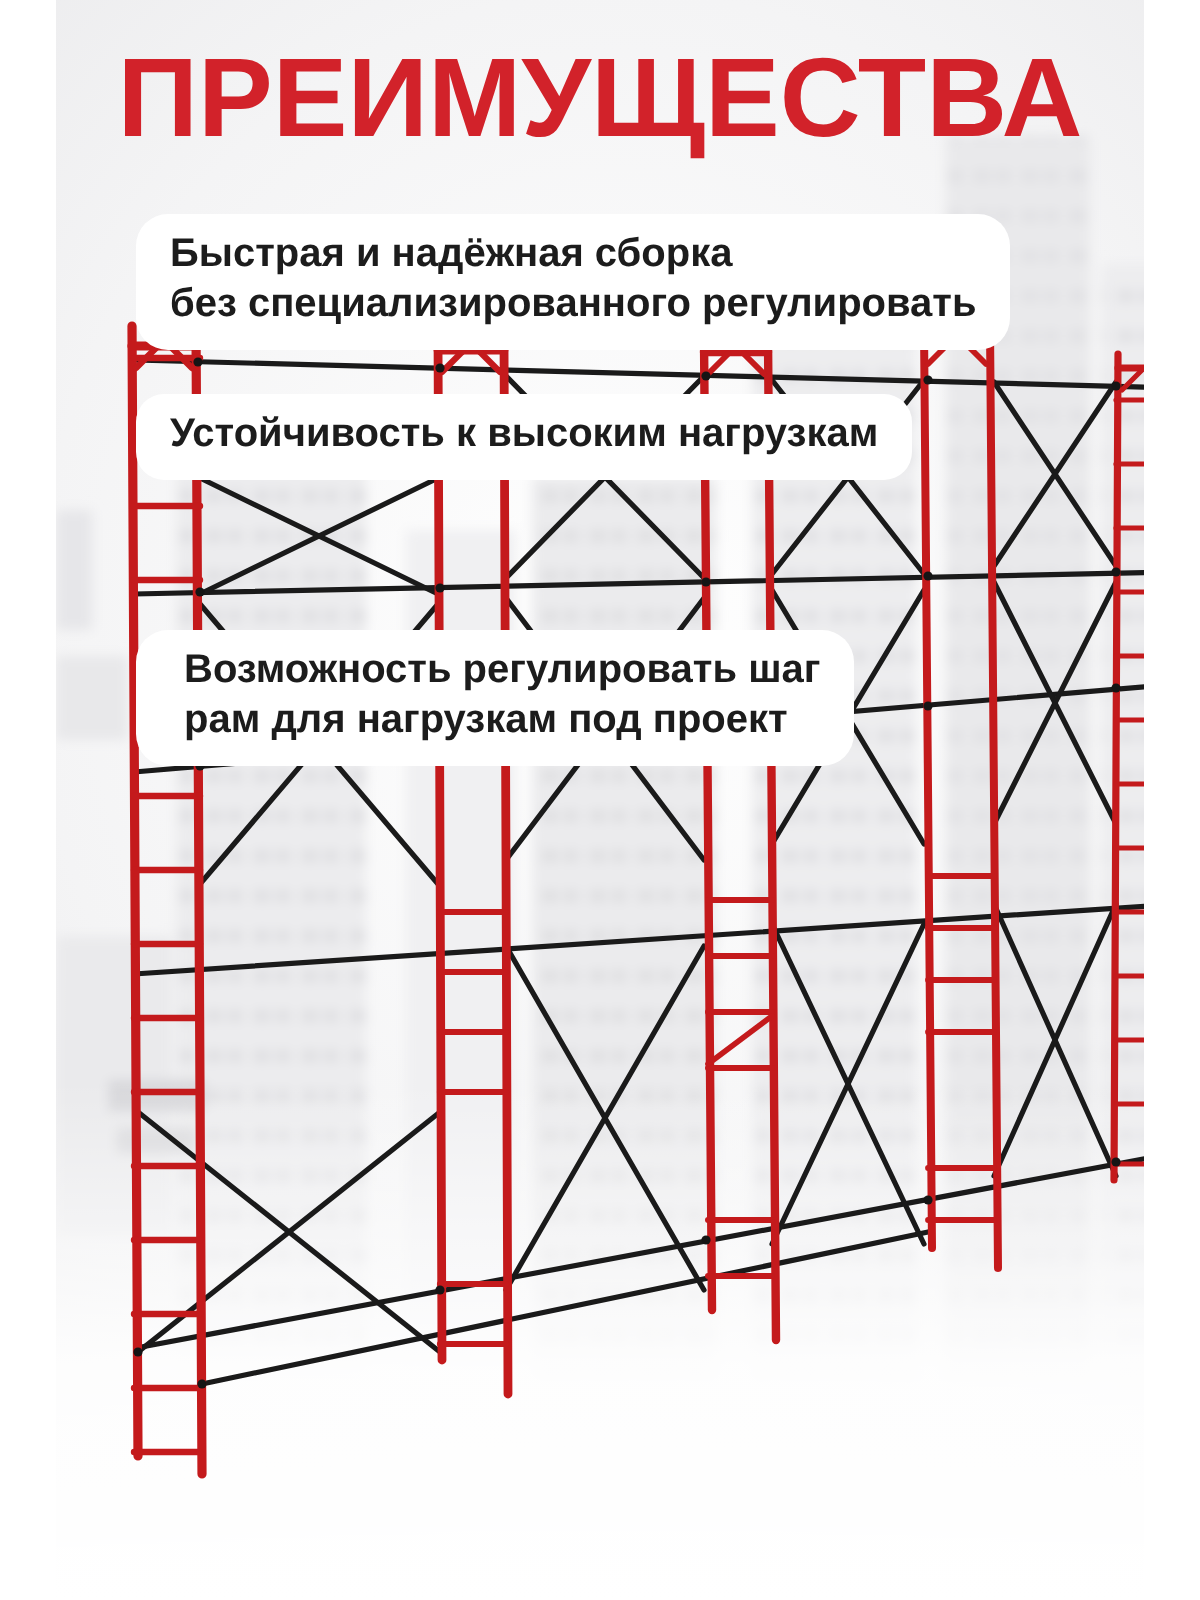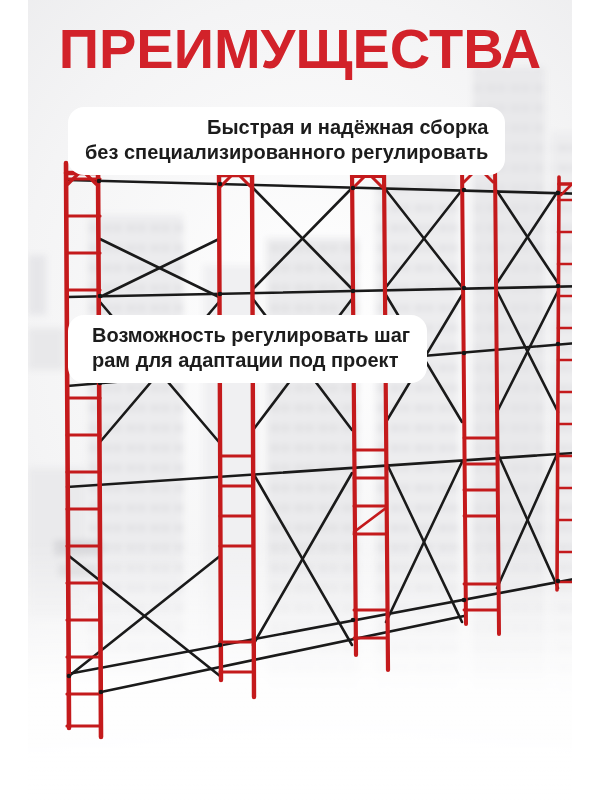--- a/index.html
+++ b/index.html
@@ -12,21 +12,21 @@
   .title{
     position:absolute;left:0;right:0;top:16px;margin:0;text-align:center;
     font-size:56px;font-weight:800;letter-spacing:0px;color:#d2222a;
     font-family:"Liberation Sans", sans-serif;
   }
   .callout{
     position:absolute;background:#ffffff;border-radius:16px;
     padding:8px 17px 10px 17px;font-size:20px;line-height:25px;font-weight:700;
     color:#1c1c1c;white-space:nowrap;
   }
-  .c1{left:40px;top:107px;text-align:right;}
+  .c1{left:40px;top:107px;}
   .c2{left:40px;top:197px;border-radius:14px;}
   .c3{left:40px;top:315px;padding-left:24px;}
   .badge{
     position:absolute;left:348px;top:692px;width:246px;height:86px;
     background:#b23230;border-radius:15px;color:#ffffff;text-align:center;
     box-sizing:border-box;padding-top:9px;
   }
   .badge-label{font-size:23px;font-weight:700;letter-spacing:1px;line-height:26px;}
   .badge-value{font-size:45px;font-weight:800;letter-spacing:0.5px;line-height:46px;}
 </style>
@@ -198,20 +198,23 @@
       </g>
   </svg>
 
   <h1 class="title">ПРЕИМУЩЕСТВА</h1>
 
   <div class="callout c1">
     <span>Быстрая и надёжная сборка</span><br>
     <span>без специализированного регулировать</span>
   </div>
 
+  <div class="callout c2">
+    <span>Устойчивость к высоким нагрузкам</span>
+  </div>
 
   <div class="callout c3">
     <span>Возможность регулировать шаг</span><br>
-    <span>рам для адаптации под проект</span>
+    <span>рам для нагрузкам под проект</span>
   </div>
 
 
 </div>
 
 </body></html>

